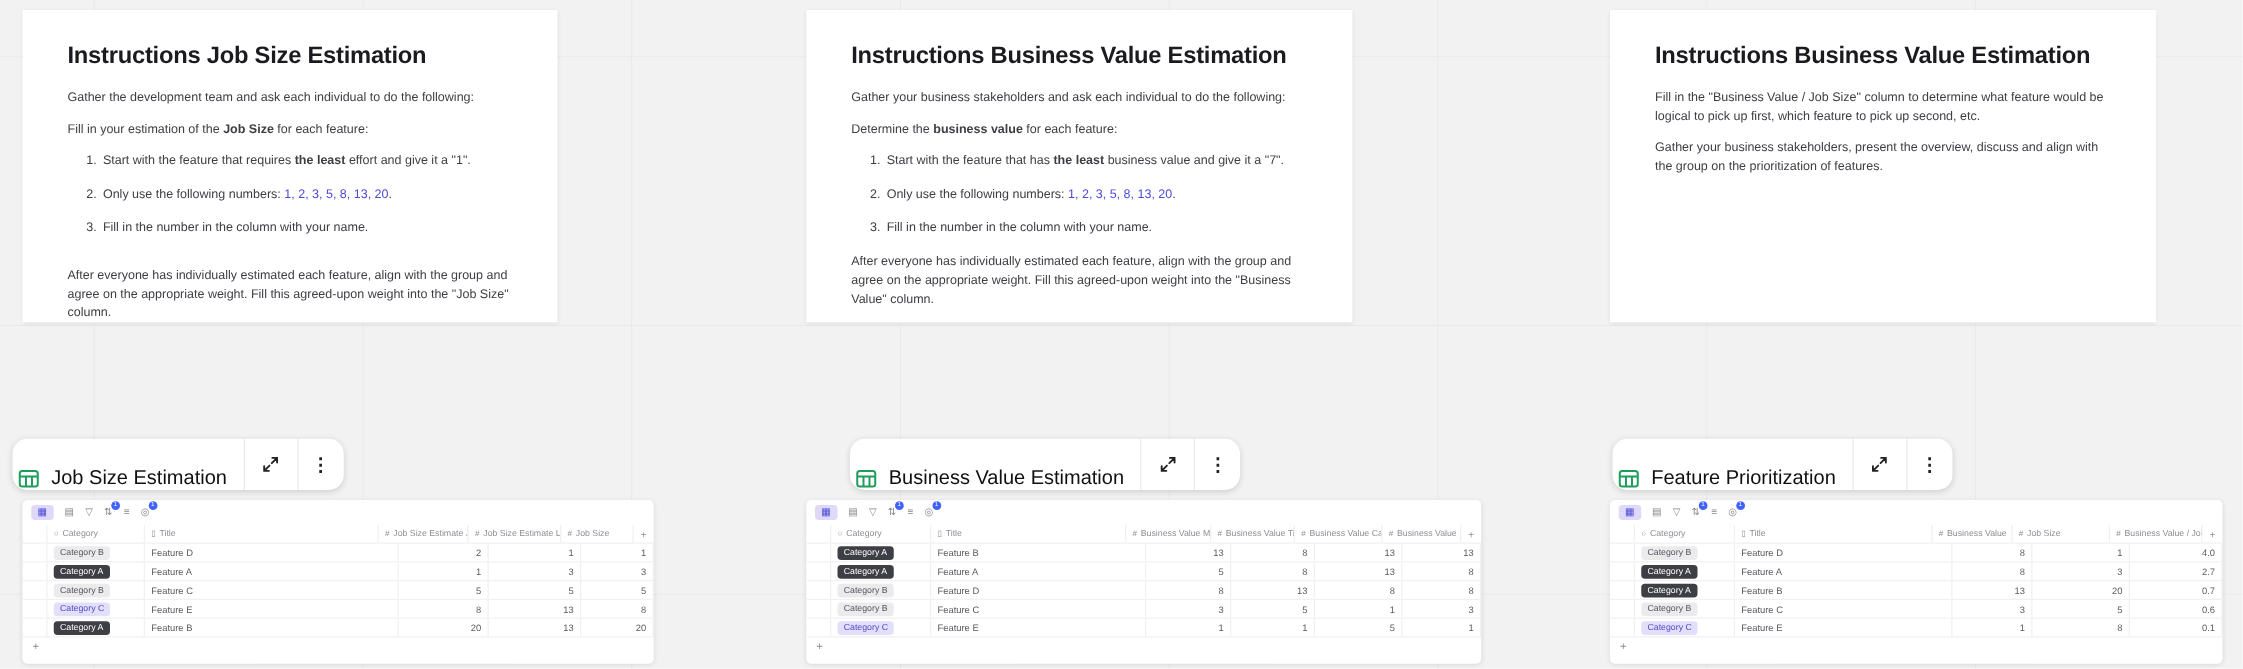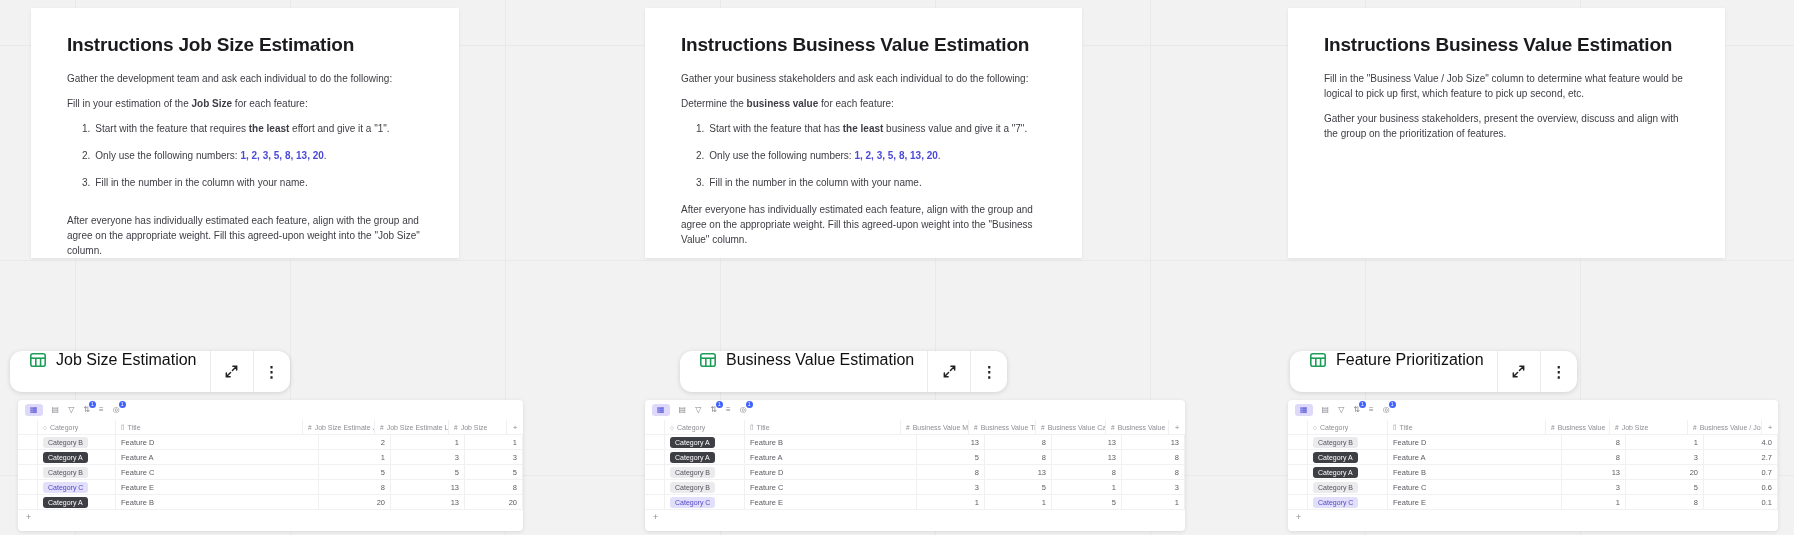--- a/index.html
+++ b/index.html
@@ -3,34 +3,34 @@
 <meta charset="utf-8">
 <style>
   html,body{margin:0;padding:0}
   body{width:1794px;height:535px;overflow:hidden;font-family:"Liberation Sans","DejaVu Sans",sans-serif}
   .canvas{position:relative;width:1794px;height:535px;background:#f2f2f3;
     background-image:linear-gradient(#e9e9ec 1px,transparent 1px),linear-gradient(90deg,#e9e9ec 1px,transparent 1px);
     background-size:215px 215px;background-position:75px 45px}
 
   
   .card{position:absolute;top:8px;height:250px;background:#fff;box-shadow:0 1px 3px rgba(0,0,0,.08);padding:26px 36px;box-sizing:border-box;overflow:hidden}
-  .card1{left:31px;width:428px}
+  .card1{left:18px;width:428px}
   .card2{left:645px;width:437px}
   .card3{left:1288px;width:437px}
   .card-title{font-size:19px;font-weight:700;color:#1b1b1f;margin:0 0 15px;letter-spacing:-.2px}
   .card-body{font-size:10px;color:#3d3d44;line-height:1.5}
   .card-body .p{margin:0 0 10px}
   .card-body .li{margin:0 0 12px 15px}
   .card-body .num{margin-right:5px}
   .card-body .gap{margin-top:23px}
   .b{font-weight:700}
-  .accent{color:#4b4ad8;font-weight:700}
+  .accent{color:#4b4ad8;font-weight:400}
 
   
-  .pill{position:absolute;top:351px;display:inline-flex;align-items:flex-start;height:41px;background:#fff;border-radius:12px;box-shadow:0 1px 5px rgba(0,0,0,.14);padding-left:19px;box-sizing:border-box}
+  .pill{position:absolute;top:351px;display:inline-flex;align-items:flex-end;height:41px;background:#fff;border-radius:12px;box-shadow:0 1px 5px rgba(0,0,0,.14);padding-left:4px;box-sizing:border-box}
   .pill1{left:10px}.pill2{left:680px}.pill3{left:1290px}
   .pill-label{font-size:16px;color:#101013;padding:0 13px 0 9px;white-space:nowrap}
   .pill-sep{width:1px;align-self:stretch;background:#eaeaee}
   .pill-btn{width:42px;height:41px;display:flex;align-items:center;justify-content:center;background:none;border:none;cursor:pointer;padding:0}
   .kebab{font-size:15px;font-weight:700;color:#222;width:36px}
 
   
   .table-card{position:absolute;top:400px;height:131px;background:#fff;border-radius:4px;box-shadow:0 1px 4px rgba(0,0,0,.10);overflow:hidden;box-sizing:border-box}
   .tc1{left:18px;width:505px}
   .tc2{left:645px;width:540px}

